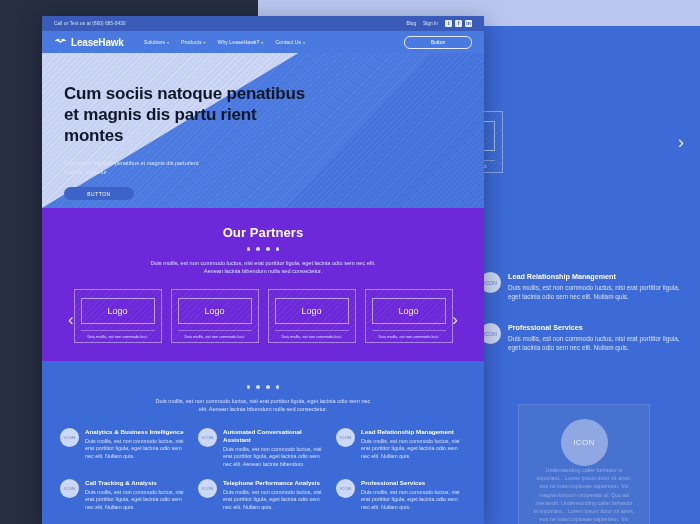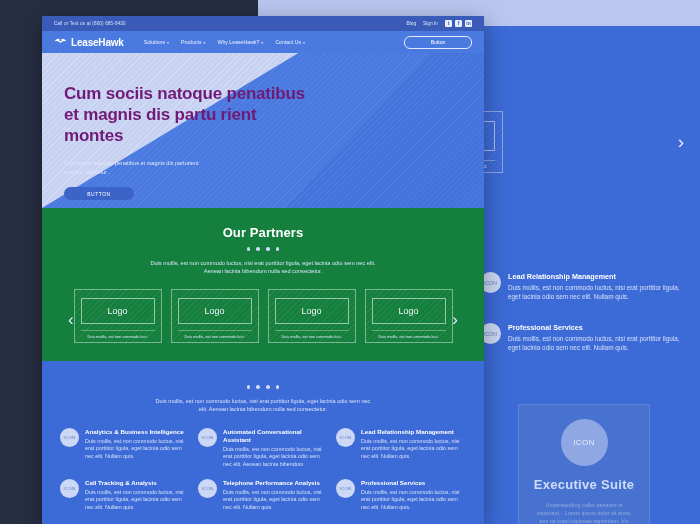--- a/index.html
+++ b/index.html
@@ -117,29 +117,29 @@
     clip-path:polygon(100% 0, 100% 100%, 0 100%, 58% 0);
   }
   .hero .wedge2{
     position:absolute;inset:0;
     background:#3f6ed8;
     clip-path:polygon(100% 0, 100% 100%, 55% 100%, 88% 0);
     opacity:.55;
   }
   .hero .texture{position:absolute;inset:0;}
   .hero-inner{position:absolute;left:22px;top:30px;width:250px;}
-  .hero h1{margin:0;color:#701a75;font-size:17px;line-height:21px;font-weight:bold;
+  .hero h1{margin:0;color:#0f172a;font-size:17px;line-height:21px;font-weight:bold;
            letter-spacing:-.2px;}
   .hero p{margin:13px 0 0;color:#dfe7fb;font-size:5.6px;line-height:8.5px;width:150px;}
   .hero .btn{margin-top:11px;width:70px;height:13px;background:#3c63c8;border-radius:7px;
              display:flex;align-items:center;justify-content:center;
              color:#ffffff;font-size:5px;letter-spacing:.5px;}
 
   
-  .section{position:relative;background:#15803d;padding:17px 0 0;}
+  .section{position:relative;background:#6d28d9;padding:17px 0 0;}
   .section.alt{background:#3c6ad6;}
   .sec-h{color:#ffffff;font-size:13px;font-weight:bold;text-align:center;letter-spacing:.1px;}
   .dots{display:flex;gap:6px;justify-content:center;margin:7px 0 8px;}
   .dots i{width:3.6px;height:3.6px;border-radius:50%;background:#cfdaf7;display:block;}
   .sec-p{color:#d9e2fb;font-size:5.6px;line-height:8.4px;text-align:center;margin:0 auto;}
 
   
   .carousel{position:relative;display:flex;justify-content:center;gap:9px;
             margin-top:14px;padding-bottom:18px;}
   .pcard{width:88px;height:54px;border:1px solid rgba(255,255,255,.42);box-sizing:border-box;
@@ -229,21 +229,20 @@
             <div class="ttl">Professional Services</div>
             <div class="txt">Duis mollis, est non commodo luctus, nisi erat porttitor ligula, eget lacinia odio sem nec elit. Nullam quis.</div>
           </div>
         </div>
       </div>
     </div>
   </div>
 
   <div class="exec stripes-dk">
     <div class="ic">ICON</div>
-    <h3>Executive Suite</h3>
     <p>Understanding caller behavior is important... Lorem ipsum dolor sit amet, eos ne inani copiosae sapientem. Vix magna nostrum vituperata at. Quo ad menandri. Understanding caller behavior is important... Lorem ipsum dolor sit amet, eos ne inani copiosae sapientem. Vix magna nostrum vituperata at. Quo ad menandri.</p>
   </div>
 
   <div class="fg">
 
     <div class="utilbar">
       <div class="phone">Call or Text us at (800) 685-8430</div>
       <div class="util-right">
         <a href="#">Blog</a>
         <a href="#">Sign In</a>

